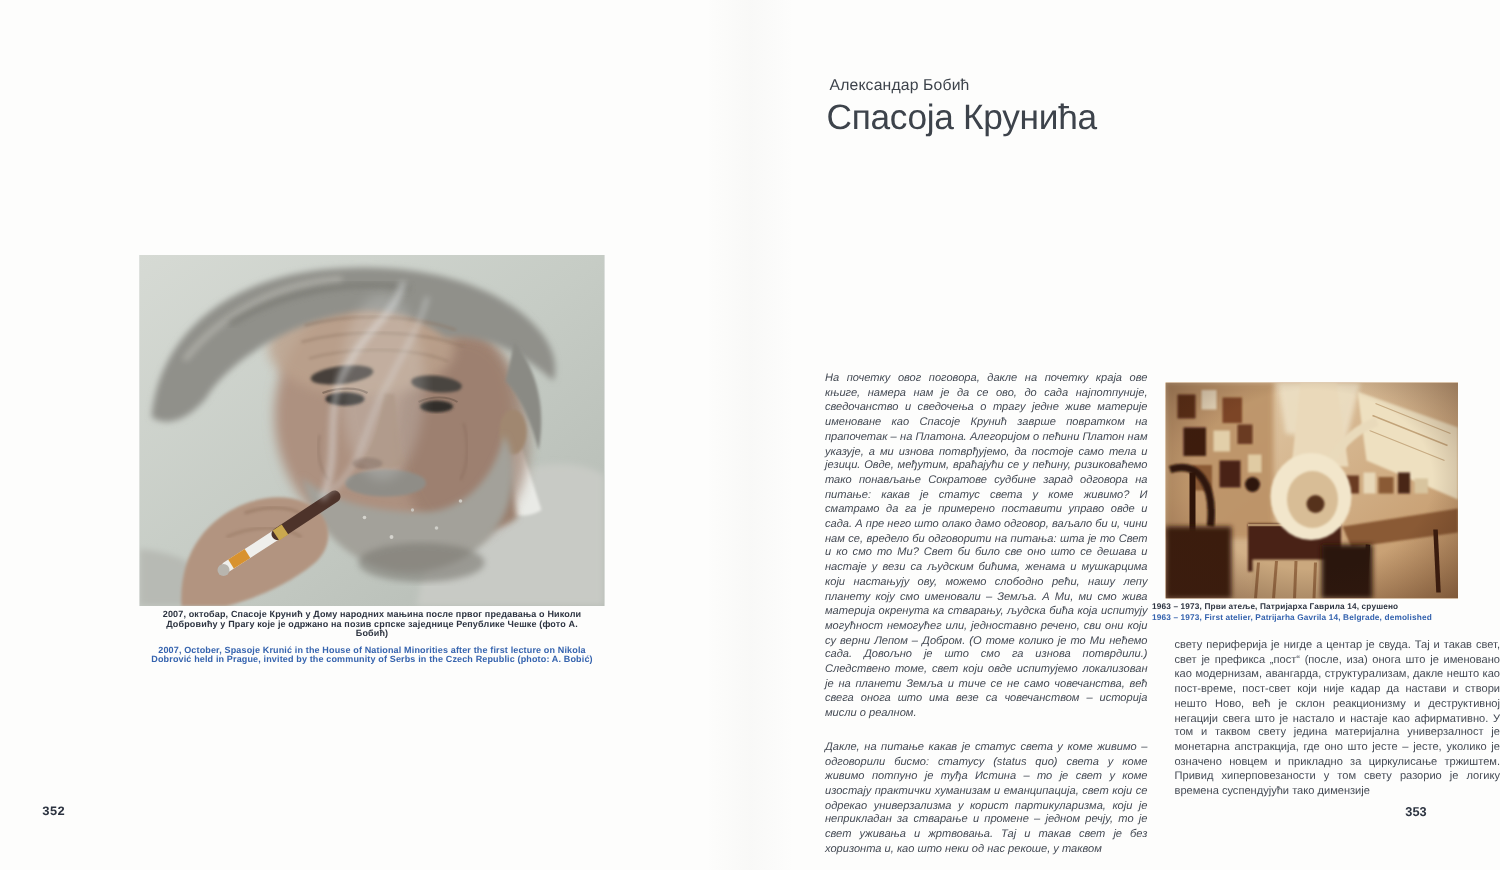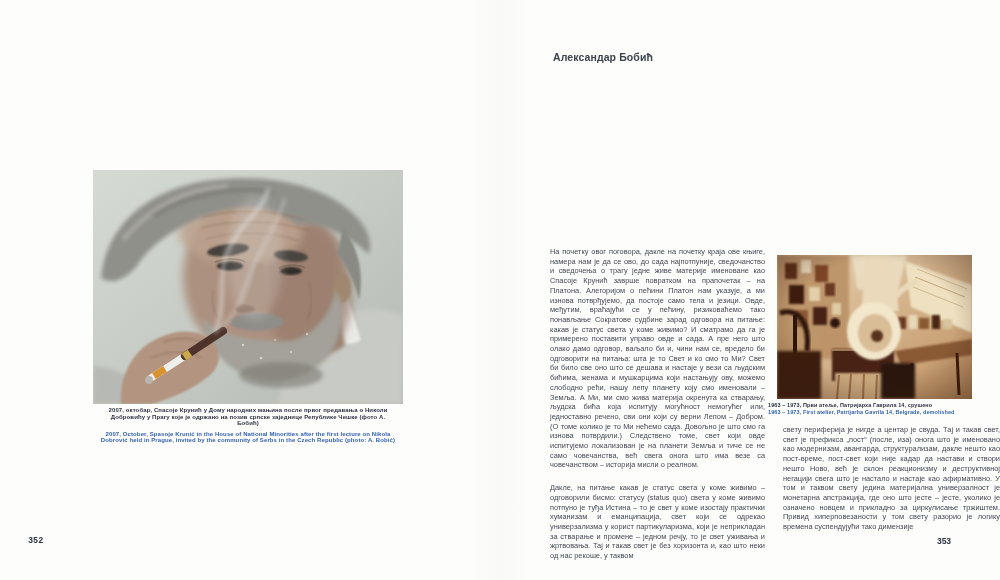--- a/index.html
+++ b/index.html
@@ -38,36 +38,36 @@
 
   .page-num {
     position:absolute; top:536px; font-size:8.5px; font-weight:bold; color:#2c3340;
   }
   .page-num-left { left:28px;font-family:Liberation Mono, monospace; }
   .page-num-right { left:928px; width:32px; text-align:center; }
 
   
   .author {
     position:absolute; left:553px; top:51px;
-    font-size:10.5px; font-weight:bold; color:#3d434b; letter-spacing:0.1px;
+    font-size:10.5px; font-weight:normal; color:#3d434b; letter-spacing:0.1px;
   }
   .article-title {
     position:absolute; left:551px; top:66px;
     font-size:23.5px; line-height:24.5px; font-weight:400;
     color:#3d434b; letter-spacing:-0.2px;
   }
   .article-title span { display:block; }
 
   .body-col {
     position:absolute;
     font-size:7.4px; line-height:9.7px;
     text-align:justify; color:#434953;
   }
   .body-col .para + .para { margin-top:13px; }
-  .col-1 { left:550px; top:247px; width:215px; }
+  .col-1 { left:550px; top:247px; width:215px;font-style:italic; }
   .col-2 { left:783px; top:425px; width:217px; }
 
   .atelier-photo {
     position:absolute; left:777px; top:255px; width:195px; height:144px;
     overflow:hidden; background:#c49a6d;
   }
   .atelier-photo svg { display:block; width:100%; height:100%; }
 
   .right-caption { position:absolute; left:768px; top:402px; width:210px; }
   .right-caption .cap { font-size:5.5px; line-height:6.2px; text-align:left; }
@@ -168,20 +168,21 @@
     </div>
 
     <div class="page-num page-num-left">352</div>
   </div>
 
   <div>
 
     <div class="author">Александар Бобић</div>
 
     <h1 class="article-title">
+      <span>Спасоја Крунића</span>
     </h1>
 
     <div class="body-col col-1">
       <p class="para">На почетку овог поговора, дакле на почетку краја ове књиге, намера нам је да се ово, до сада најпотпуније, сведочанство и сведочења о трагу једне живе материје именоване као Спасоје Крунић заврше повратком на прапочетак – на Платона. Алегоријом о пећини Платон нам указује, а ми изнова потврђујемо, да постоје само тела и језици. Овде, међутим, враћајући се у пећину, ризиковаћемо тако понављање Сократове судбине зарад одговора на питање: какав је статус света у коме живимо? И сматрамо да га је примерено поставити управо овде и сада. А пре него што олако дамо одговор, ваљало би и, чини нам се, вредело би одговорити на питања: шта је то Свет и ко смо то Ми? Свет би било све оно што се дешава и настаје у вези са људским бићима, женама и мушкарцима који настањују ову, можемо слободно рећи, нашу лепу планету коју смо именовали – Земља. А Ми, ми смо жива материја окренута ка стварању, људска бића која испитују могућност немогућег или, једноставно речено, сви они који су верни Лепом – Добром. (О томе колико је то Ми нећемо сада. Довољно је што смо га изнова потврдили.) Следствено томе, свет који овде испитујемо локализован је на планети Земља и тиче се не само човечанства, већ свега онога што има везе са човечанством – историја мисли о реалном.</p>
       <p class="para">Дакле, на питање какав је статус света у коме живимо – одговорили бисмо: статусу (status quo) света у коме живимо потпуно је туђа Истина – то је свет у коме изостају практички хуманизам и еманципација, свет који се одрекао универзализма у корист партикуларизма, који је неприкладан за стварање и промене – једном речју, то је свет уживања и жртвовања. Тај и такав свет је без хоризонта и, као што неки од нас рекоше, у таквом</p>
     </div>
 
     <div class="atelier-photo">
       <svg viewBox="0 0 195 144" aria-hidden="true">
         <defs>

